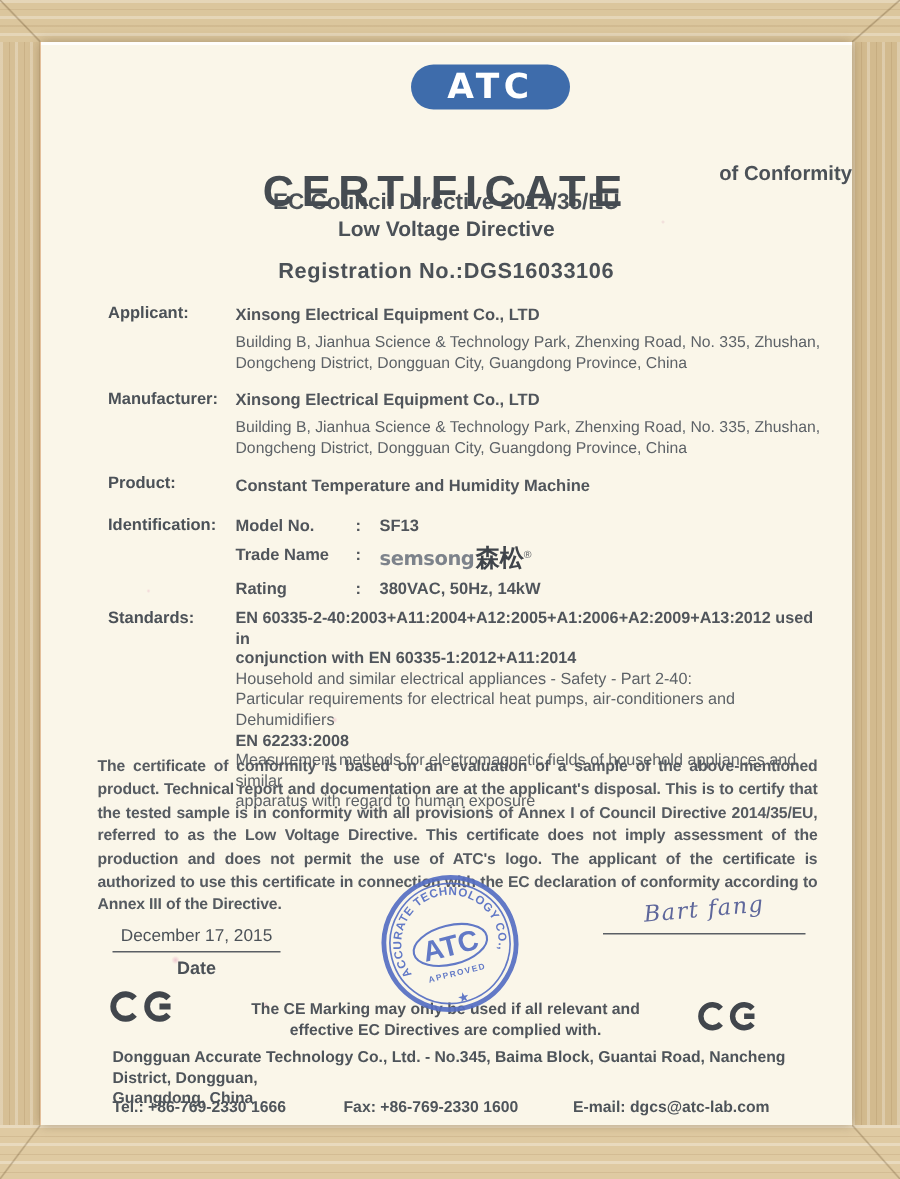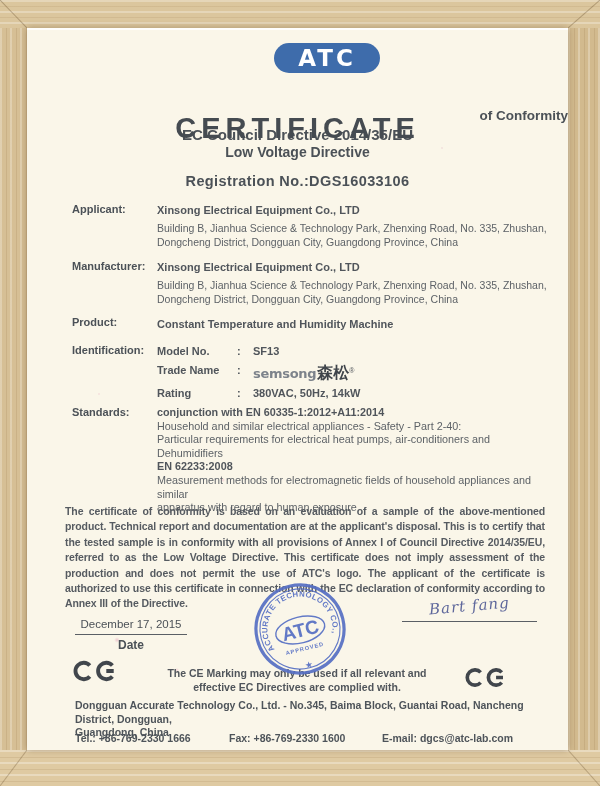--- a/index.html
+++ b/index.html
@@ -143,20 +143,21 @@
       </div>
       <div class="ident-row">
         <span class="ident-name">Rating</span>
         <span class="ident-colon">:</span>
         <span class="ident-val">380VAC, 50Hz, 14kW</span>
       </div>
     </div>
 
     <div class="abs flabel" style="top:378px">Standards:</div>
     <div class="abs fvalue std-lines" style="top:378px;width:396px">
+      <div class="bold">EN 60335-2-40:2003+A11:2004+A12:2005+A1:2006+A2:2009+A13:2012 used in</div>
       <div class="bold">conjunction with EN 60335-1:2012+A11:2014</div>
       <div>Household and similar electrical appliances - Safety - Part 2-40:</div>
       <div>Particular requirements for electrical heat pumps, air-conditioners and Dehumidifiers</div>
       <div class="bold">EN 62233:2008</div>
       <div>Measurement methods for electromagnetic fields of household appliances and similar</div>
       <div>apparatus with regard to human exposure</div>
     </div>
 
     <div class="abs paragraph">The certificate of conformity is based on an evaluation of a sample of the above-mentioned product. Technical report and documentation are at the applicant's disposal. This is to certify that the tested sample is in conformity with all provisions of Annex I of Council Directive 2014/35/EU, referred to as the Low Voltage Directive. This certificate does not imply assessment of the production and does not permit the use of ATC's logo. The applicant of the certificate is authorized to use this certificate in connection with the EC declaration of conformity according to Annex III of the Directive.</div>
 

